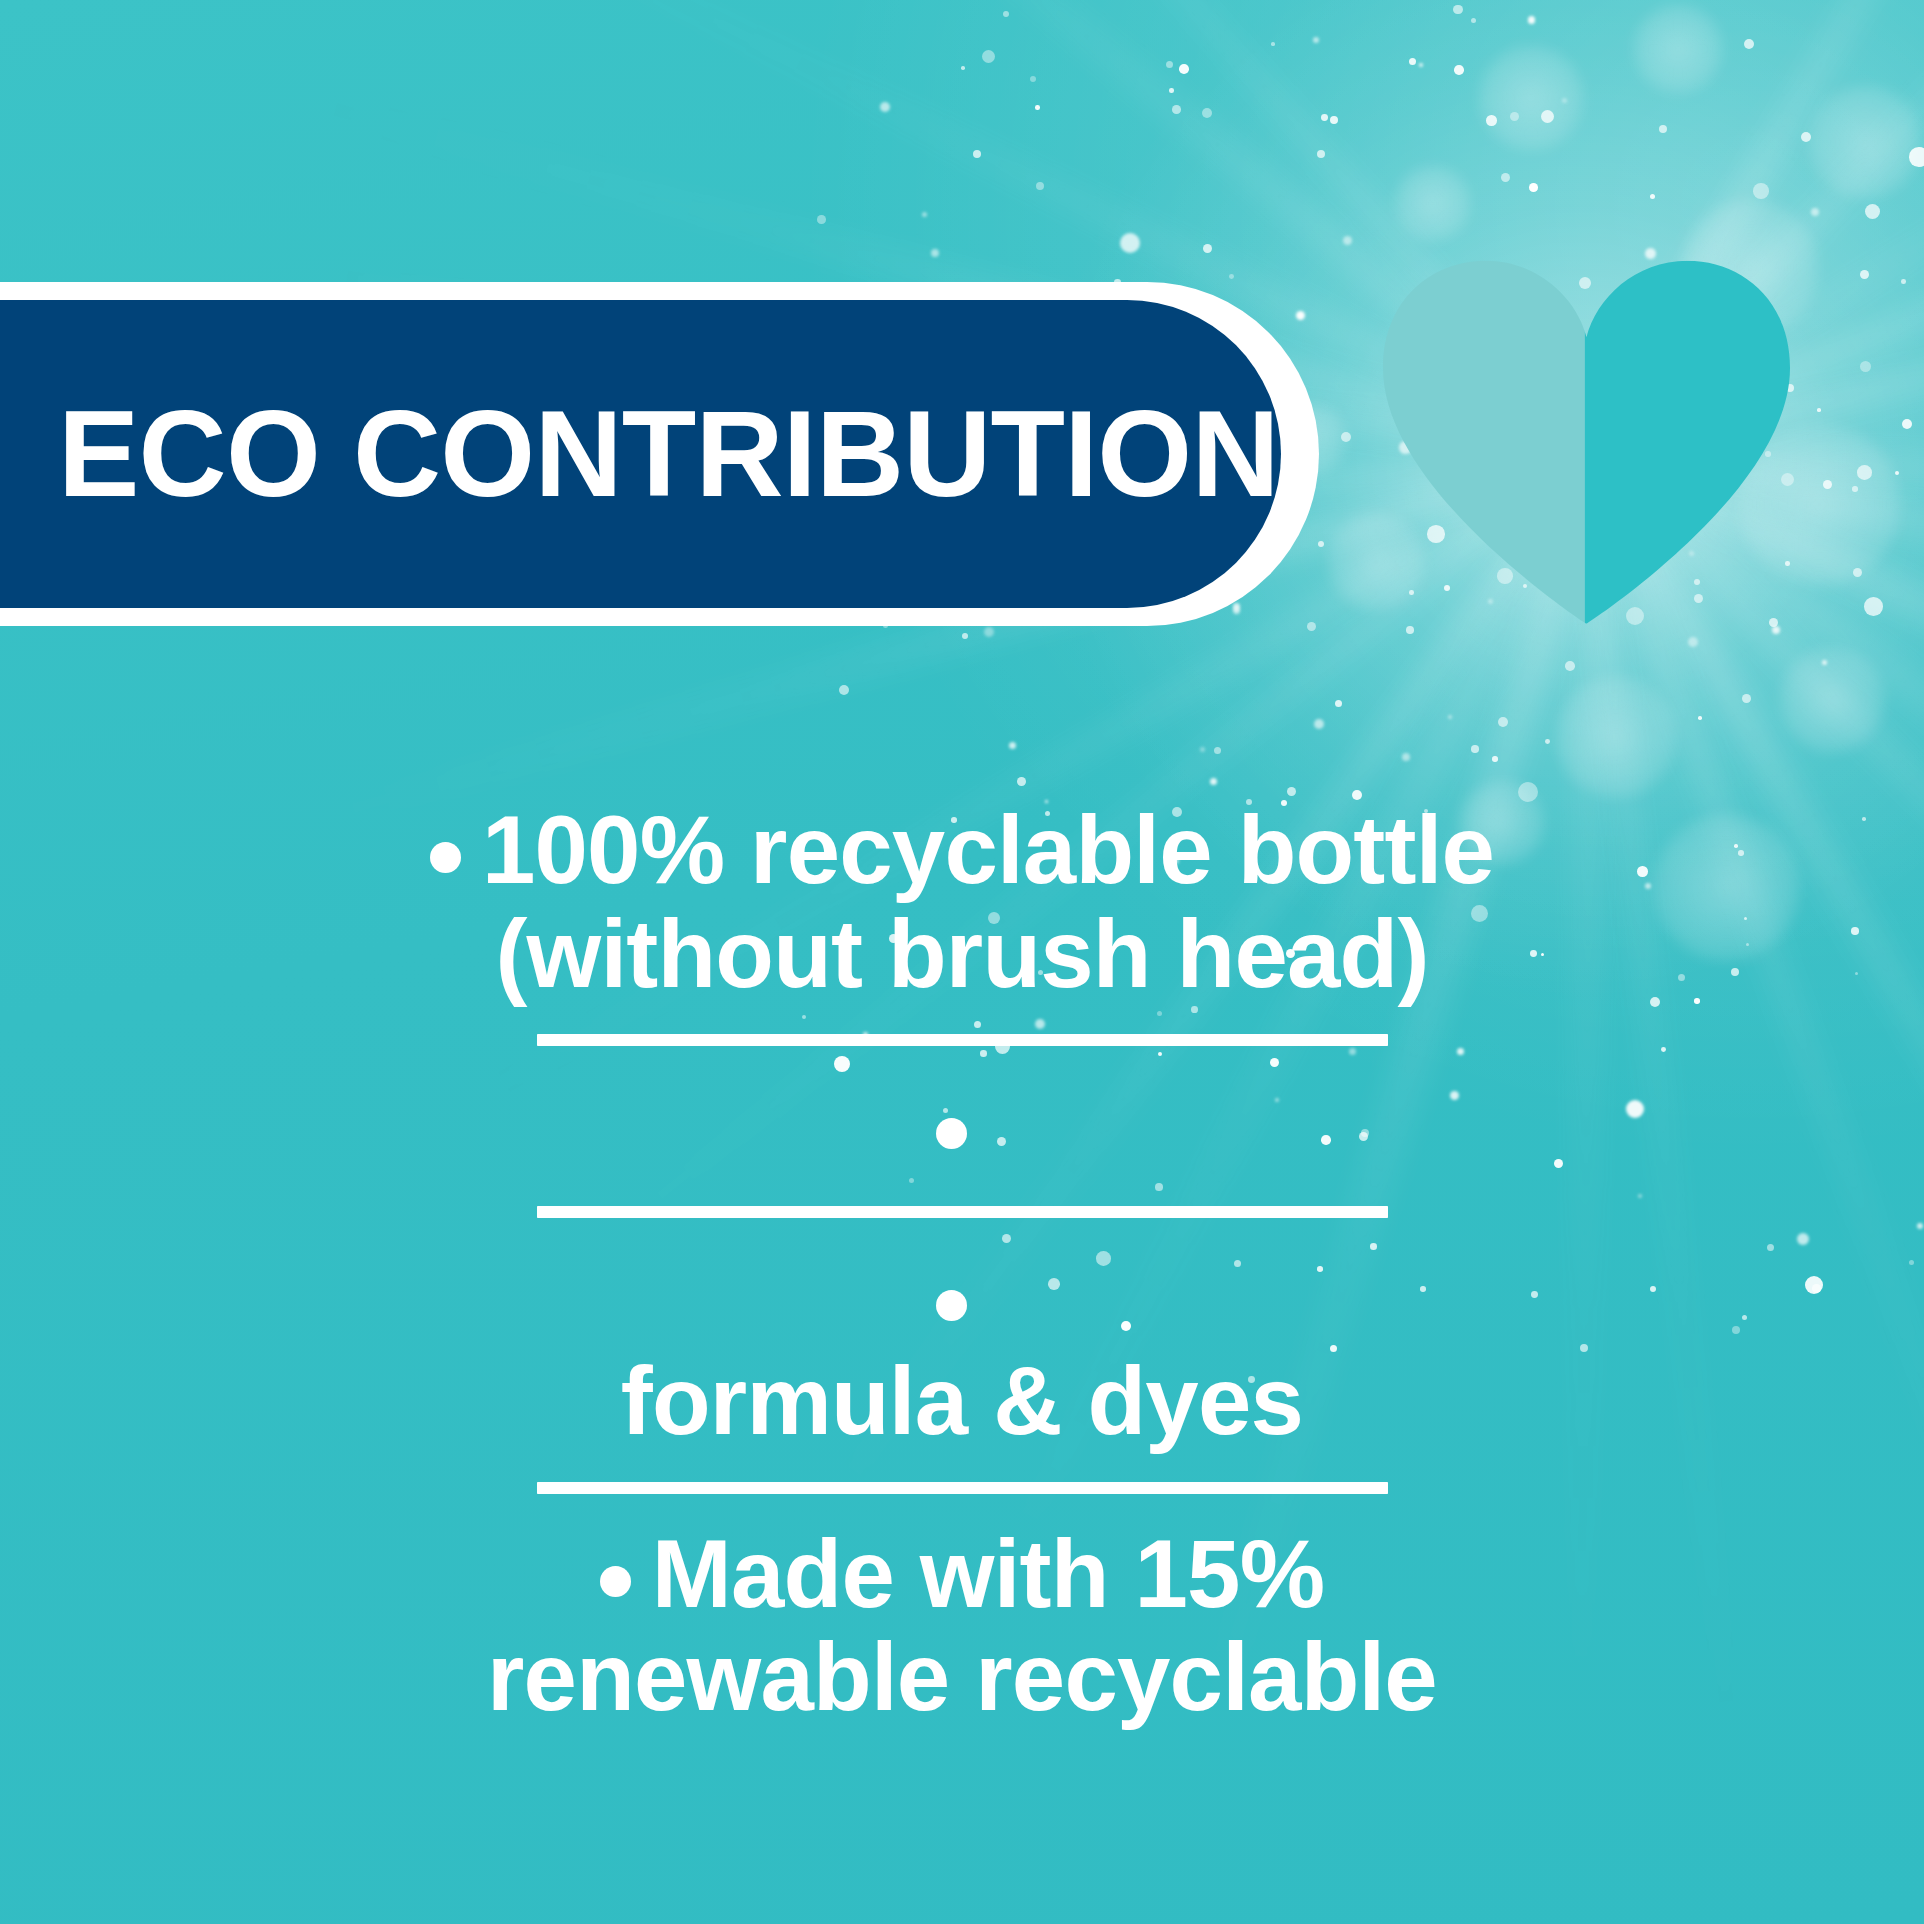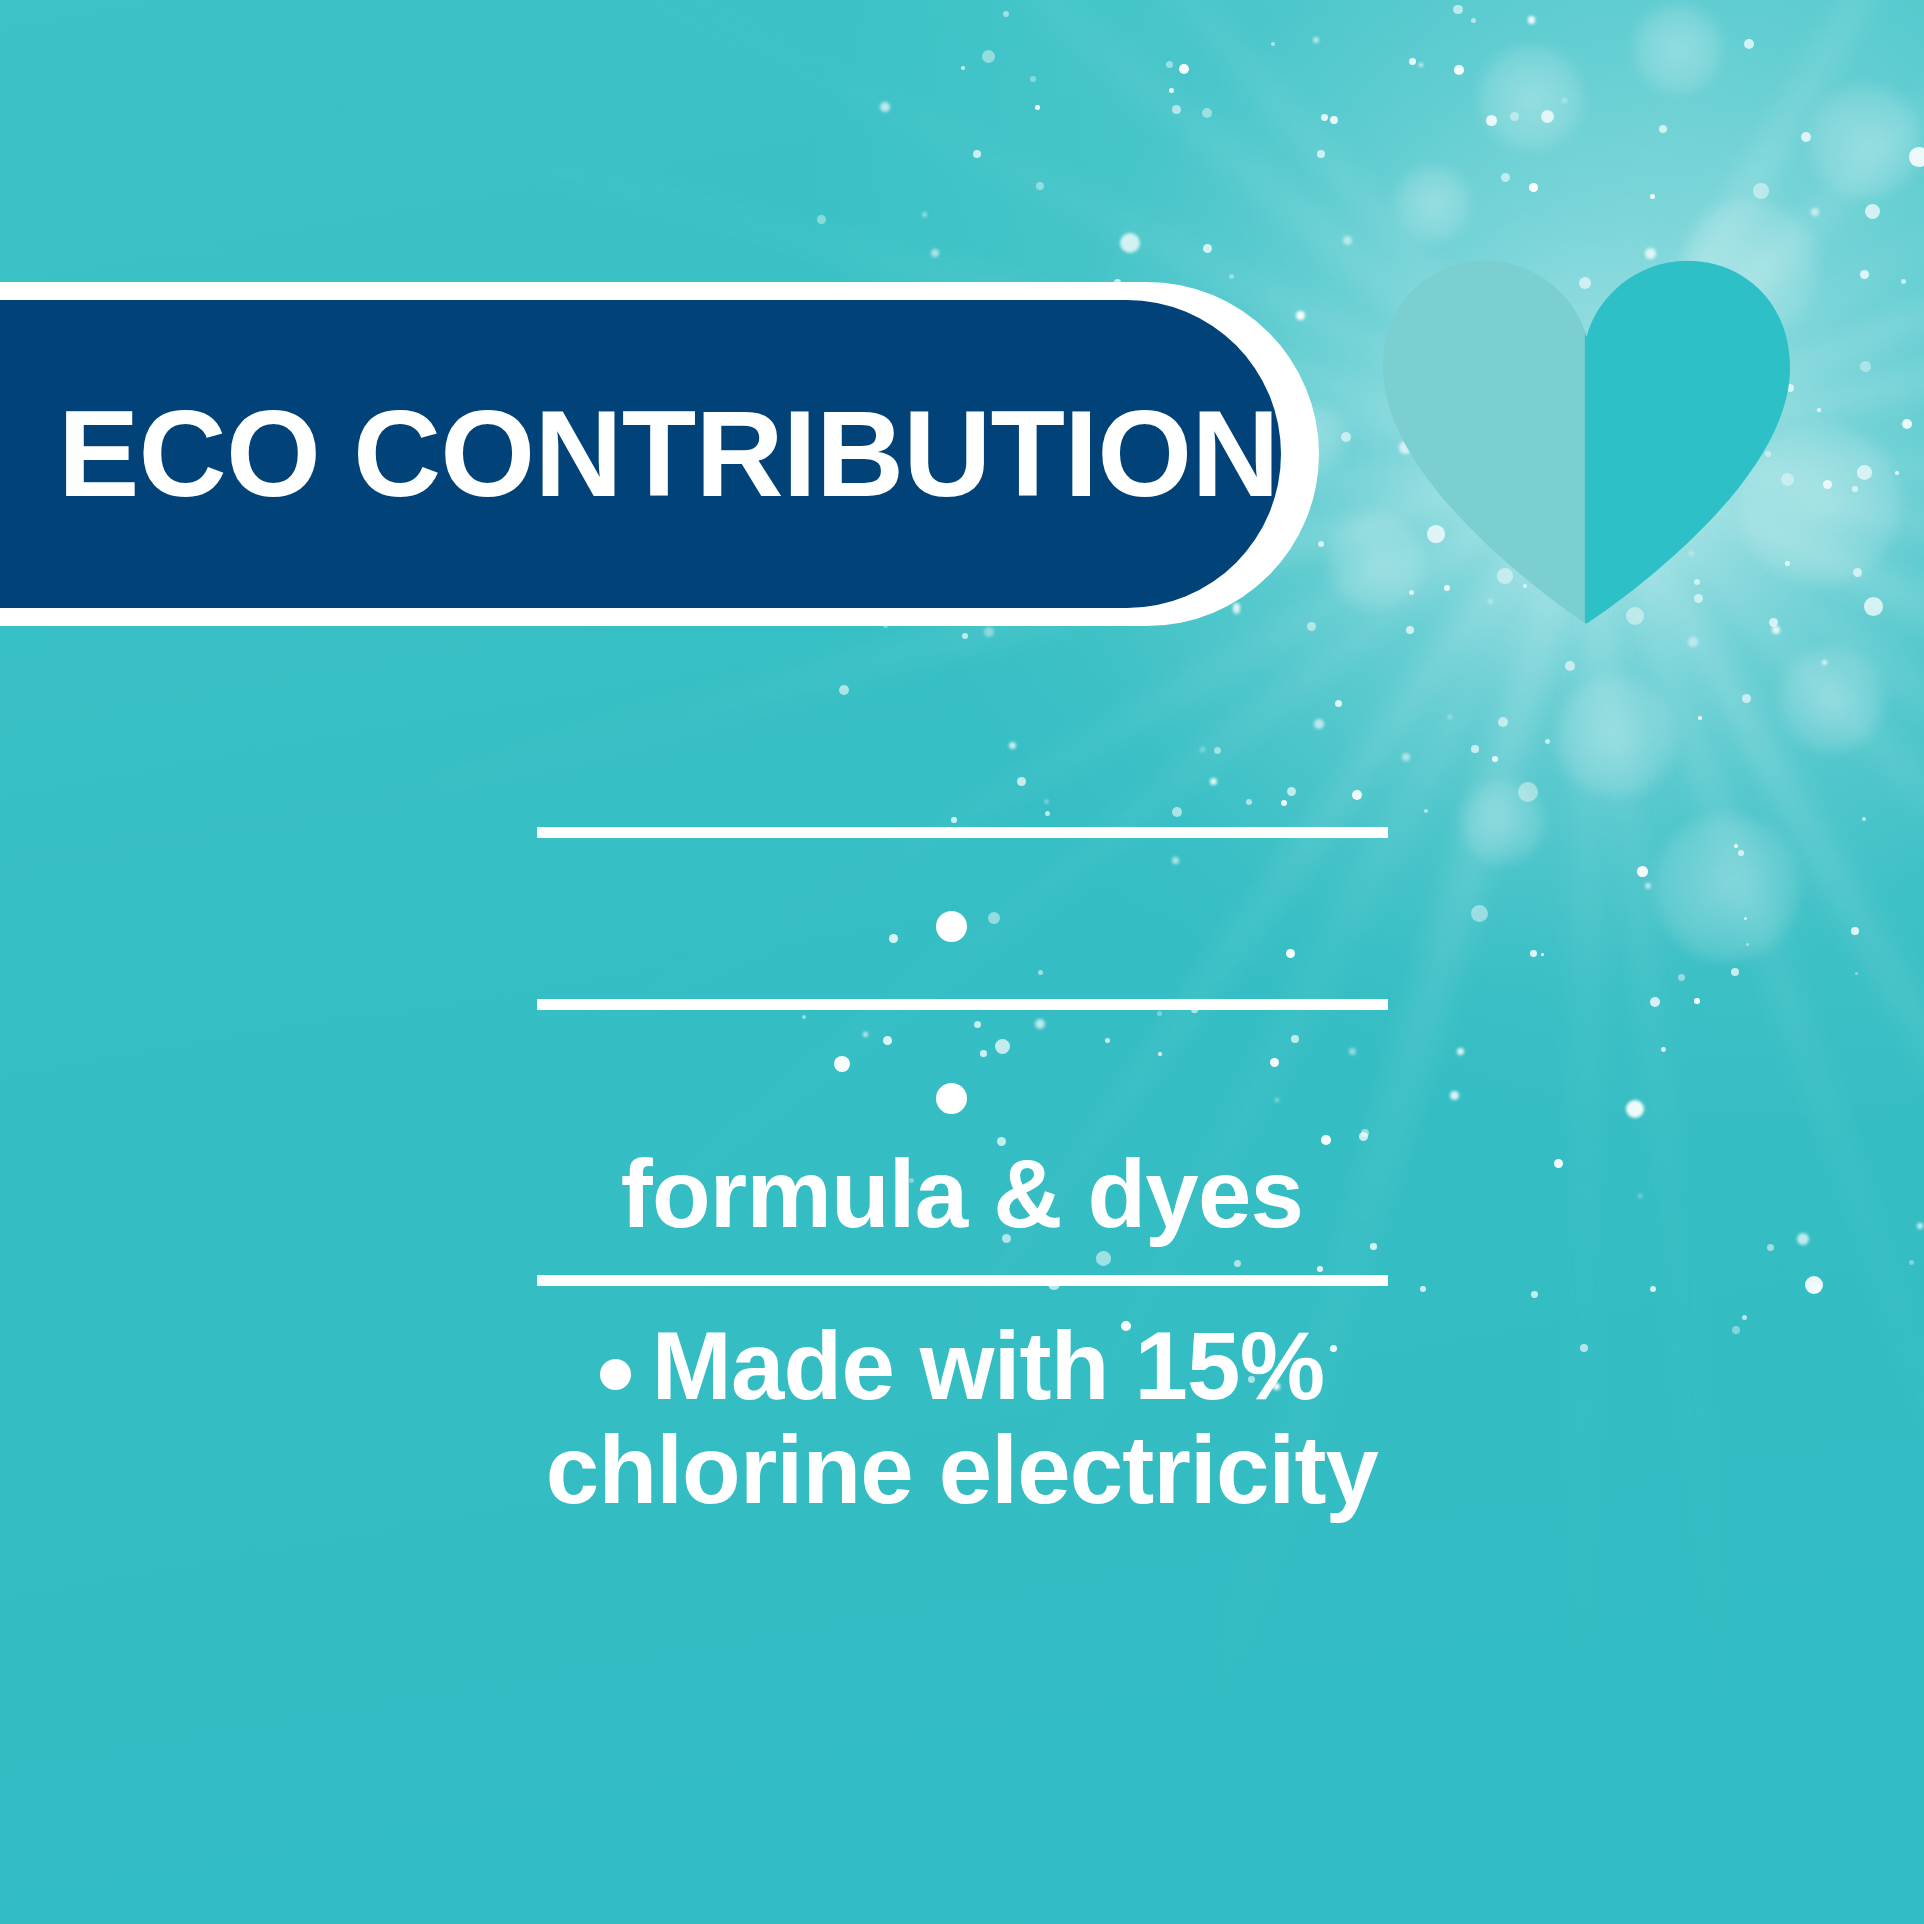--- a/index.html
+++ b/index.html
@@ -455,36 +455,40 @@
   </div>
 
   <div class="banner">
     <div class="banner-inner">
       <span class="banner-title">ECO CONTRIBUTION</span>
     </div>
   </div>
 
   <div class="list">
 
+    <div class="item">
+      <span class="dot"></span><span>100% recyclable bottle</span>
+      <div>(without brush head)</div>
+    </div>
 
     <div class="divider"></div>
 
     <div class="item">
       <span class="dot"></span>
     </div>
 
     <div class="divider"></div>
 
     <div class="item">
       <span class="dot"></span>
       <div>formula  &amp; dyes</div>
     </div>
 
     <div class="divider"></div>
 
     <div class="item">
       <span class="dot"></span><span>Made with 15%</span>
-      <div>chlorine electricity</div>
+      <div>renewable recyclable</div>
     </div>
 
   </div>
 </div>
 
 
 </body></html>

